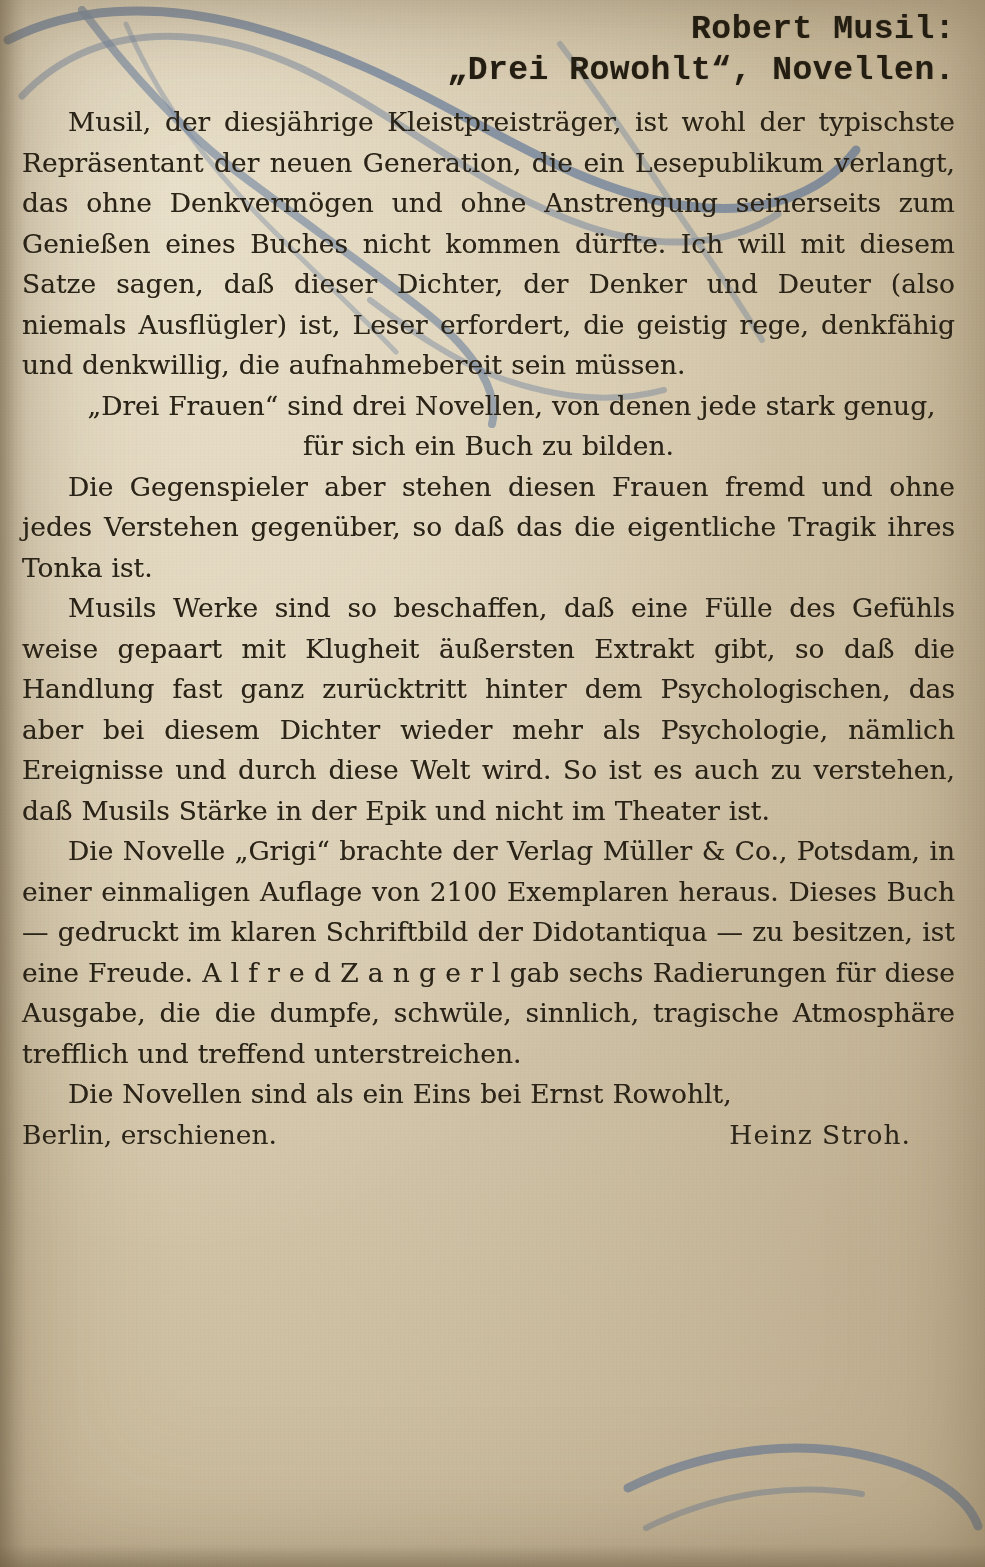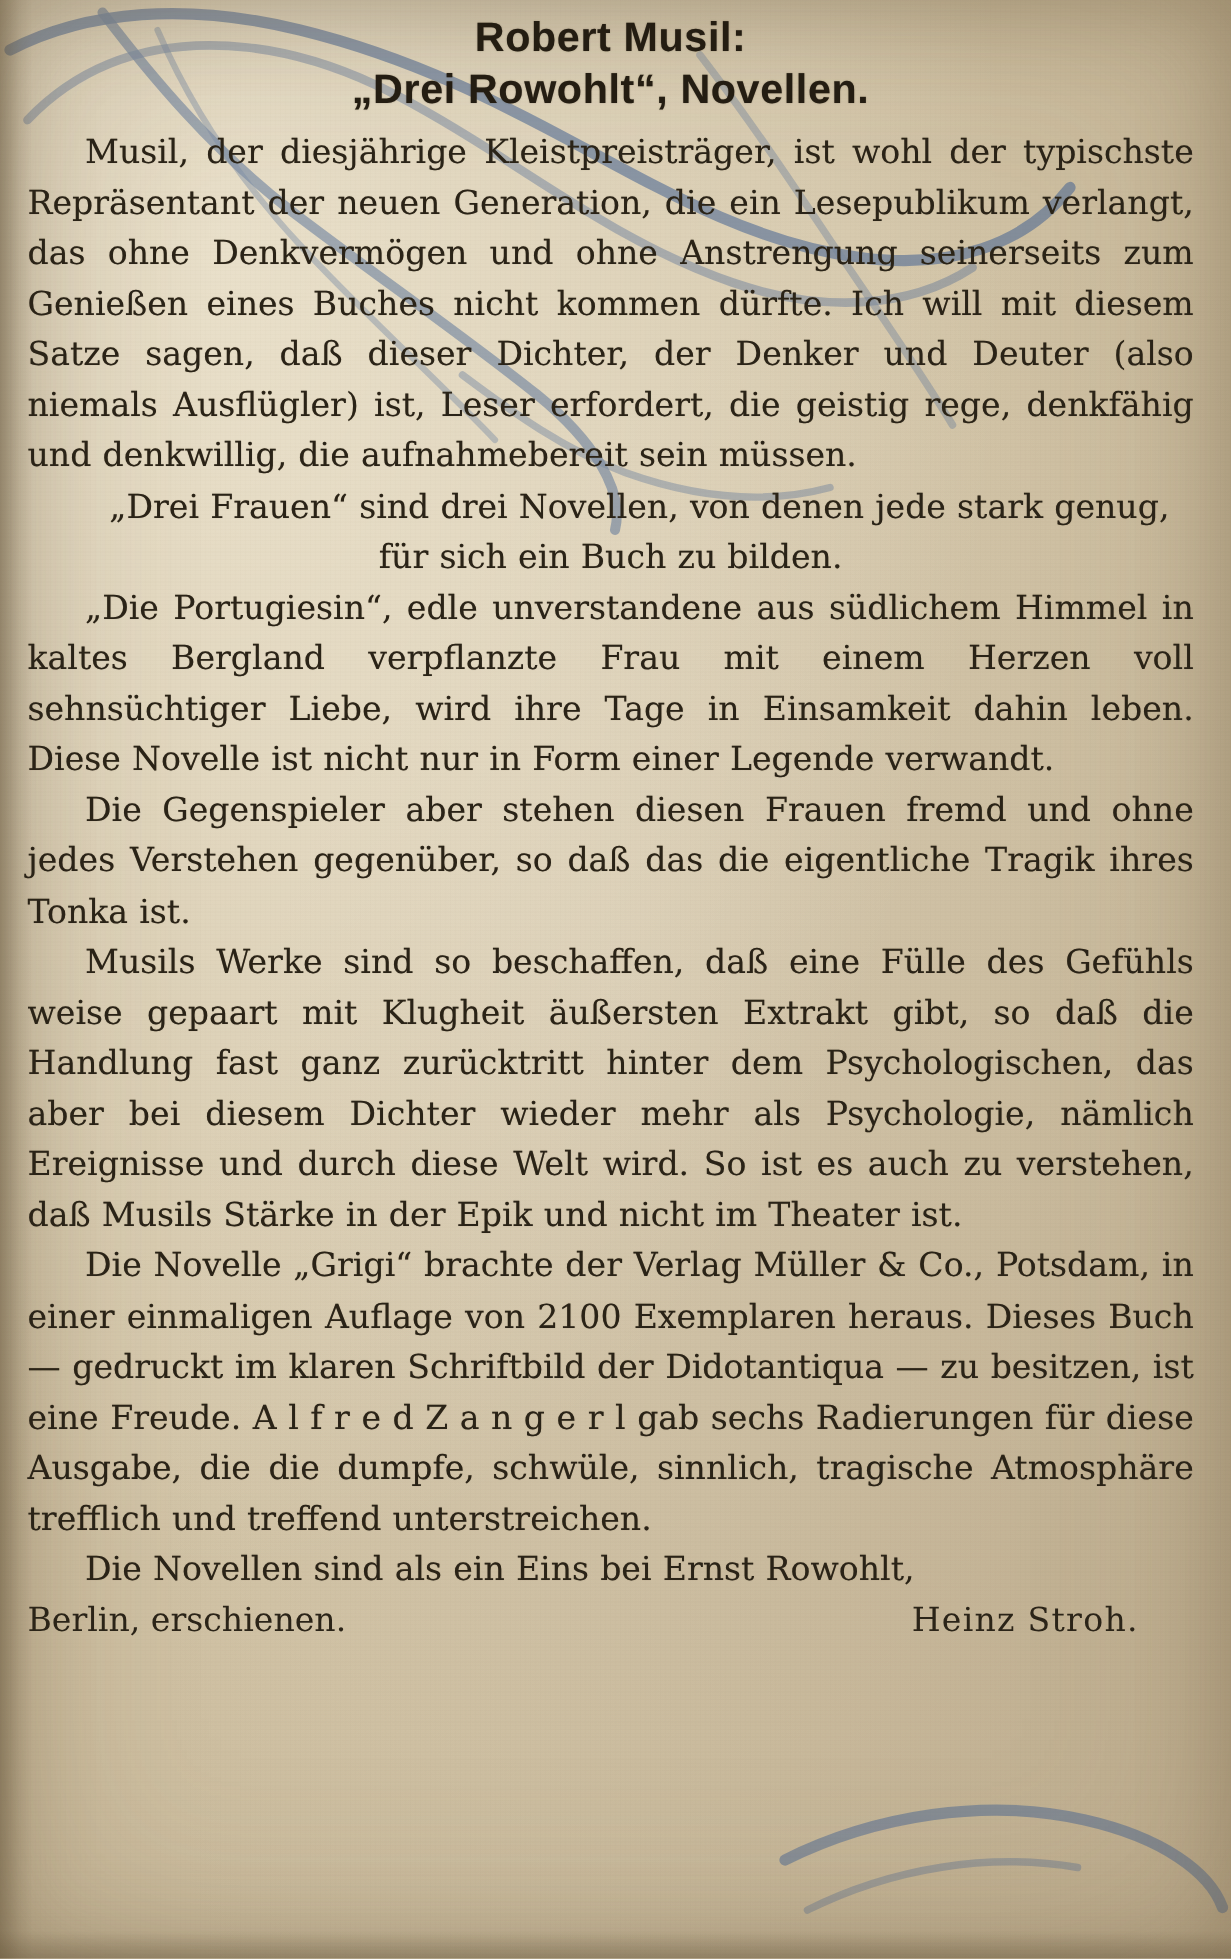--- a/index.html
+++ b/index.html
@@ -76,22 +76,22 @@
 
   
   #content {
     position: relative;
     z-index: 3;
     padding: 8px 30px 0 22px;
     color: #2b2418;
   }
 
   .headline {
-    text-align: center;
-    font-family: Liberation Sans, sans-serif;
+    text-align: right;
+    font-family: Liberation Mono, monospace;
     font-weight: bold;
     letter-spacing: 0.5px;
     color: #241d12;
     text-shadow: 0 0 1px rgba(60,48,30,0.5);
   }
   .headline-1 {
     font-size: 33px;
     line-height: 40px;
     margin: 2px 0 0 0;
   }
@@ -150,21 +150,20 @@
   </svg>
 
   <div id="content">
 
     <h1 class="headline headline-1">Robert Musil:</h1>
     <h2 class="headline headline-2">„Drei Rowohlt“, Novellen.</h2>
 
     <div class="body">
       <p>Musil, der diesjährige Kleistpreisträger, ist wohl der typischste Repräsentant der neuen Generation, die ein Lesepublikum verlangt, das ohne Denkvermögen und ohne Anstrengung seinerseits zum Genießen eines Buches nicht kommen dürfte. Ich will mit diesem Satze sagen, daß dieser Dichter, der Denker und Deuter (also niemals Ausflügler) ist, Leser erfordert, die geistig rege, denkfähig und denkwillig, die aufnahmebereit sein müssen.</p>
       <p class="last-line-left">„Drei Frauen“ sind drei Novellen, von denen jede stark genug, für sich ein Buch zu bilden.</p>
-      <p>„Die Portugiesin“, edle unverstandene aus südlichem Himmel in kaltes Bergland verpflanzte Frau mit einem Herzen voll sehnsüchtiger Liebe, wird ihre Tage in Einsamkeit dahin leben. Diese Novelle ist nicht nur in Form einer Legende verwandt.</p>
       <p>Die Gegenspieler aber stehen diesen Frauen fremd und ohne jedes Verstehen gegenüber, so daß das die eigentliche Tragik ihres Tonka ist.</p>
       <p>Musils Werke sind so beschaffen, daß eine Fülle des Gefühls weise gepaart mit Klugheit äußersten Extrakt gibt, so daß die Handlung fast ganz zurücktritt hinter dem Psychologischen, das aber bei diesem Dichter wieder mehr als Psychologie, nämlich Ereignisse und durch diese Welt wird. So ist es auch zu verstehen, daß Musils Stärke in der Epik und nicht im Theater ist.</p>
       <p>Die Novelle „Grigi“ brachte der Verlag Müller &amp; Co., Potsdam, in einer einmaligen Auflage von 2100 Exemplaren heraus. Dieses Buch — gedruckt im klaren Schriftbild der Didotantiqua — zu besitzen, ist eine Freude. A l f r e d  Z a n g e r l  gab sechs Radierungen für diese Ausgabe, die die dumpfe, schwüle, sinnlich, tragische Atmosphäre trefflich und treffend unterstreichen.</p>
       <p>Die Novellen sind als ein Eins bei Ernst Rowohlt,</p>
       <div class="signature-row">
         <span class="city-line">Berlin, erschienen.</span>
         <span class="signature">Heinz Stroh.</span>
       </div>
     </div>
 

